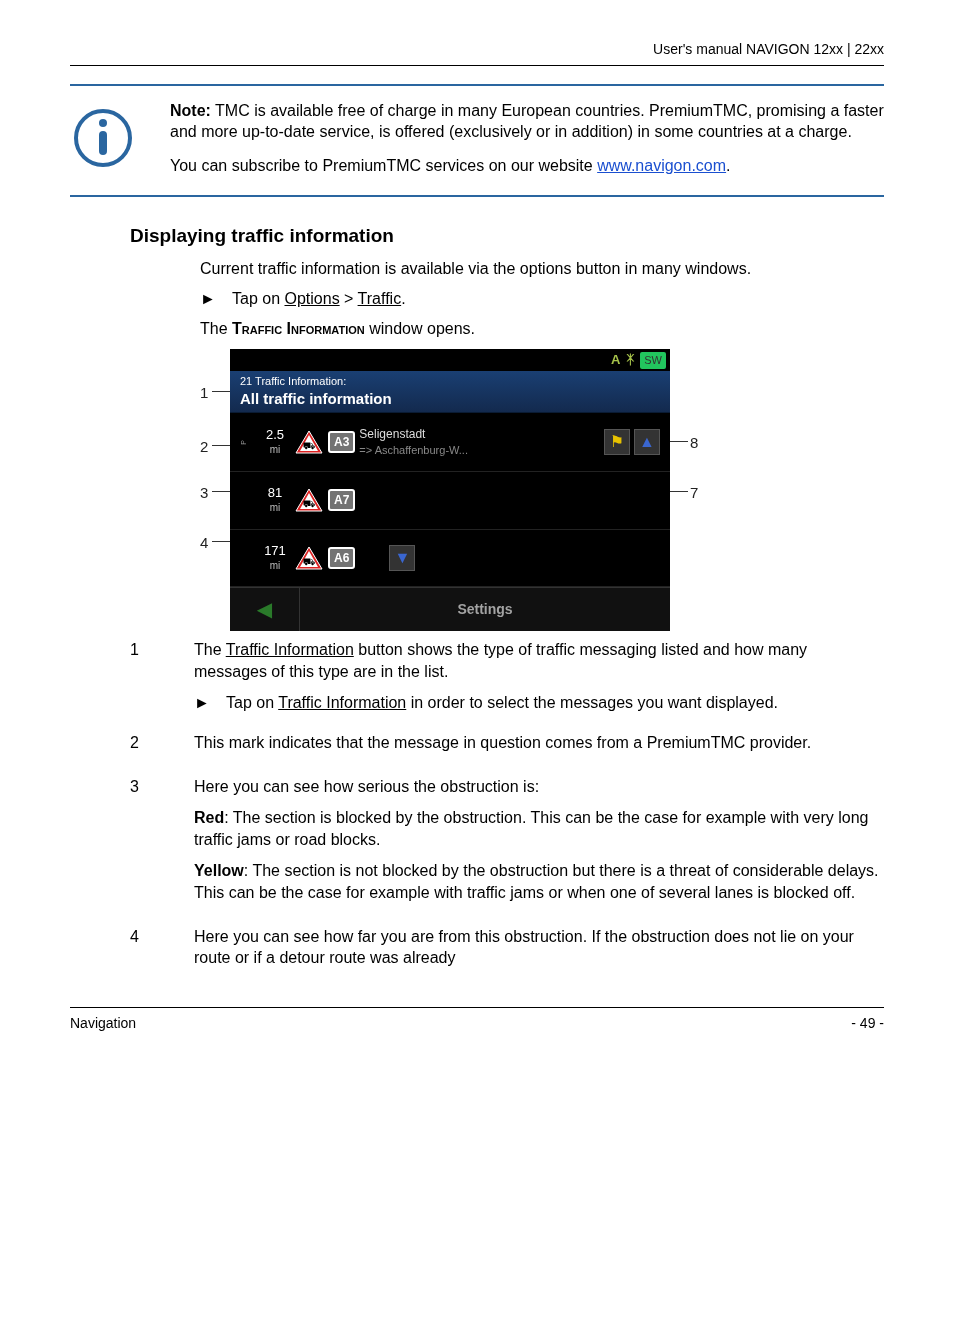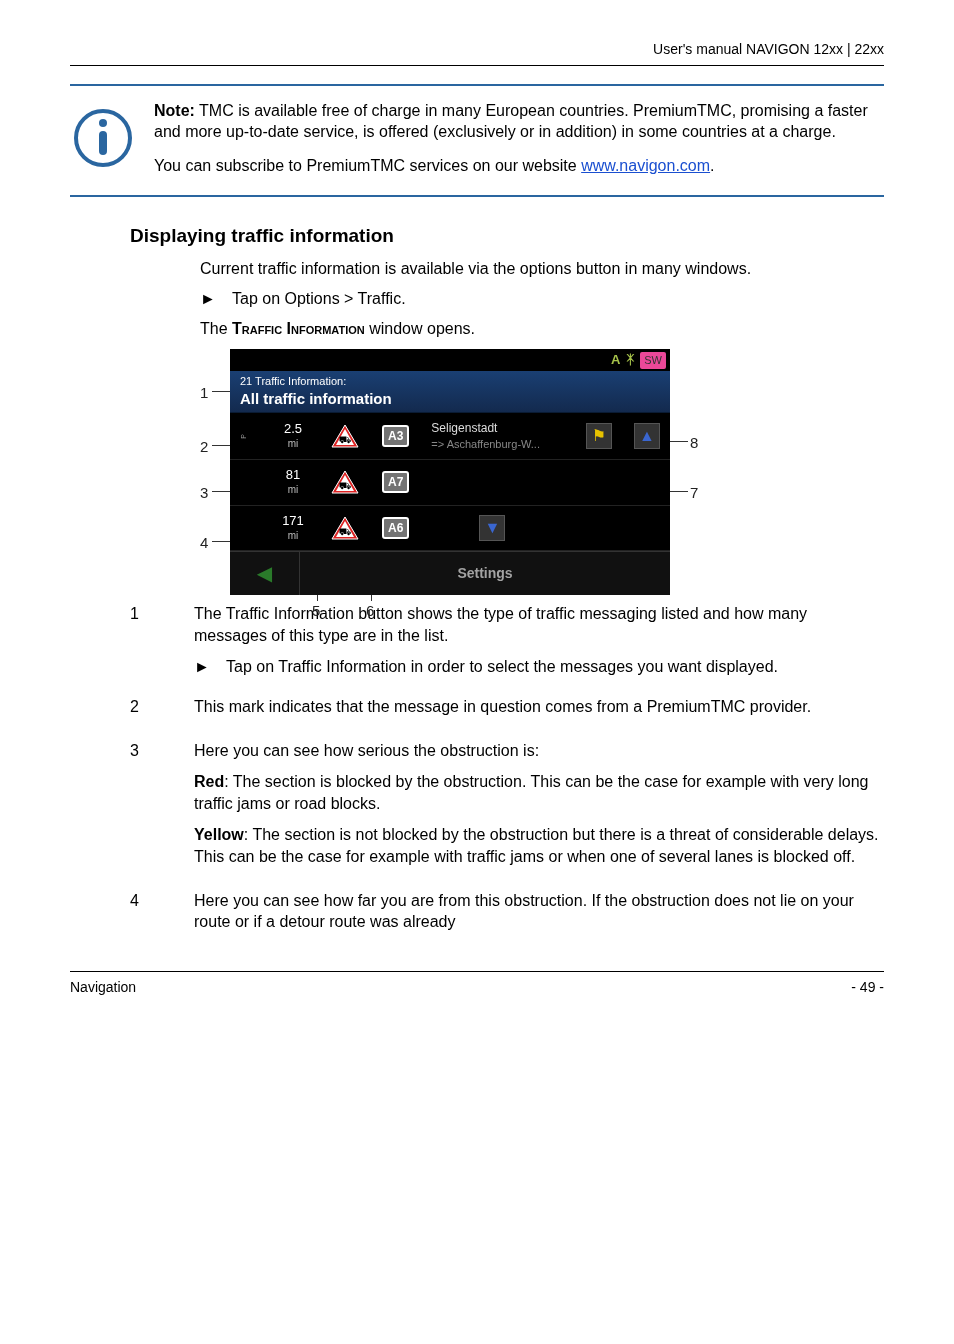--- a/index.html
+++ b/index.html
@@ -18,21 +18,21 @@
     font-size: 14px;
     padding-bottom: 6px;
     border-bottom: 1px solid #000;
     margin-bottom: 18px;
   }
   .note-block {
     border-top: 2px solid #2a66a0;
     border-bottom: 2px solid #2a66a0;
     padding: 14px 0 18px 0;
     display: flex;
-    gap: 18px;
+    gap: 34px;
     margin-bottom: 26px;
   }
   .note-icon-wrap {
     width: 66px;
     display: flex;
     align-items: center;
     justify-content: center;
     flex-shrink: 0;
   }
   .note-text { flex: 1; }
@@ -47,21 +47,21 @@
   .indent-body { margin-left: 130px; }
   .indent-body p { margin-bottom: 8px; }
   .bullet-row {
     display: flex;
     gap: 18px;
     margin: 6px 0 8px 0;
   }
   .bullet-mark { width: 14px; flex-shrink: 0; }
   .smallcaps { font-variant: small-caps; font-weight: bold; }
   .bold { font-weight: bold; }
-  .underline { }
+  .underline { text-decoration: underline; }
 
   
   .num-row {
     display: flex;
     gap: 24px;
     margin: 8px 0 12px 0;
   }
   .num-row .num {
     width: 40px;
     flex-shrink: 0;
@@ -90,35 +90,35 @@
     align-items: center;
     gap: 6px;
     padding: 2px 4px;
     background: #000;
     height: 22px;
   }
   .topbar .glyph {
     color: #a6c24a; font-size: 13px; font-weight: bold;
   }
   .topbar .sw {
-    background: #ec4899; color: #333; font-size: 11px; padding: 1px 4px; border-radius: 2px;
+    background: #22c55e; color: #333; font-size: 11px; padding: 1px 4px; border-radius: 2px;
   }
   .blue-header {
     background: linear-gradient(#1a3f73, #132a4e);
     color: #fff;
     padding: 3px 10px 3px 10px;
     border-bottom: 1px solid #0a1b33;
   }
   .blue-header .small { font-size: 11px; }
   .blue-header .big { font-size: 15px; font-weight: bold; }
   .traffic-row {
     display: flex;
     align-items: center;
-    gap: 22px;
-    padding: 8px 10px;
+    gap: 4px;
+    padding: 14px 10px;
     border-bottom: 1px solid #222;
     background: #000;
     color: #ccc;
   }
   .premium-tag {
     width: 16px;
     font-size: 7px;
     color: #999;
     text-align: center;
     line-height: 1;

